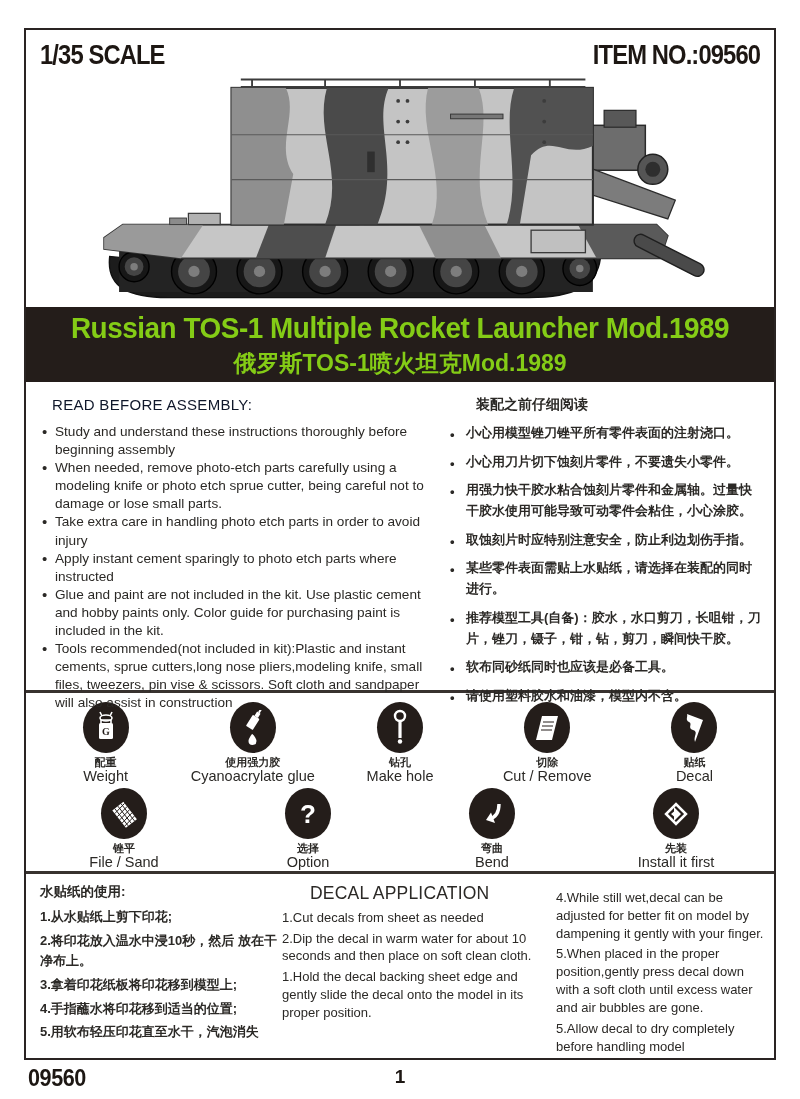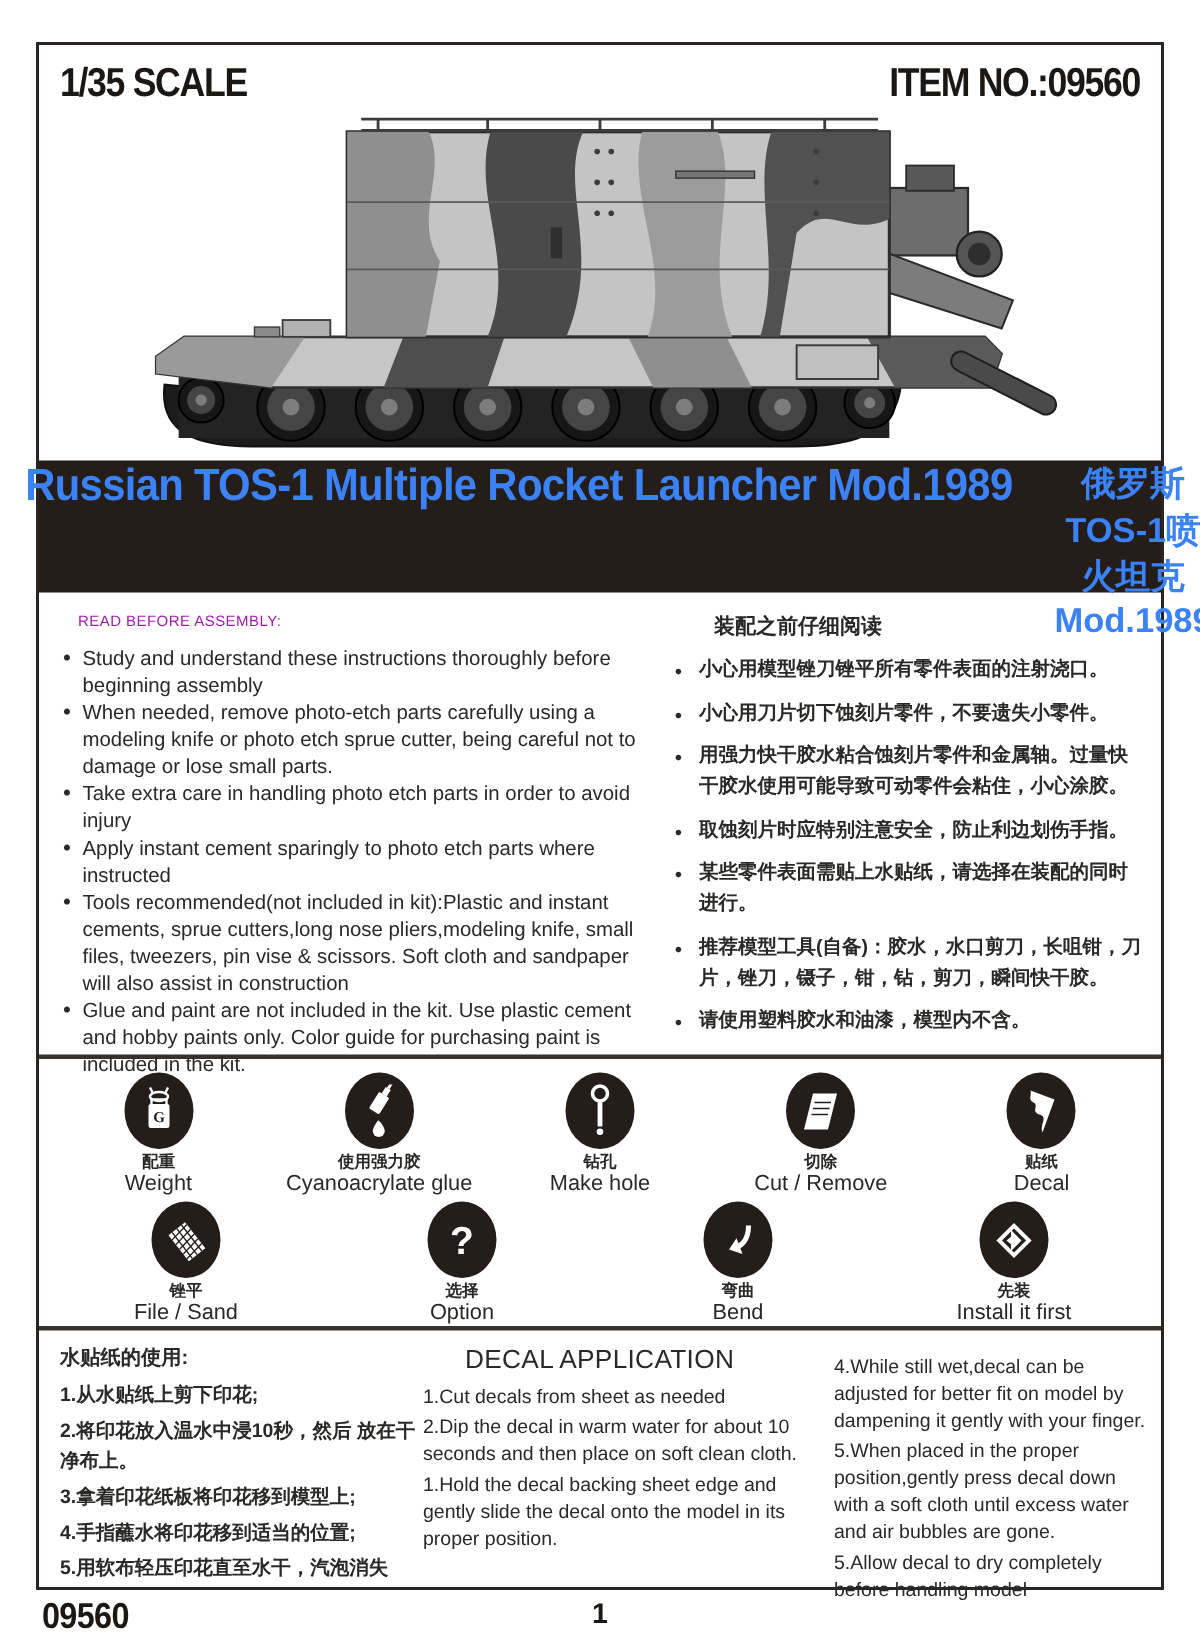--- a/index.html
+++ b/index.html
@@ -20,31 +20,31 @@
   .scale-label,.item-no{
     font-weight:bold; font-size:27px; letter-spacing:-1px; color:#1d1713;
     transform:scaleX(.88); transform-origin:left center; white-space:nowrap;
   }
   .item-no{ transform-origin:right center; }
   
   .tank-figure{ height:242px; display:flex; justify-content:center; align-items:flex-start; }
   .tank-figure svg{ width:618px; height:236px; }
   
   .title-bar{
-    background:#241d1a; color:#3b82f6; text-align:center; height:88px;
-    display:flex; flex-direction:row; justify-content:center; gap:3px;
+    background:#241d1a; color:#84cc16; text-align:center; height:88px;
+    display:flex; flex-direction:column; justify-content:center; gap:3px;
   }
   .title-en{ font-size:30px; font-weight:bold; letter-spacing:-.5px;
     transform:scaleX(.93); transform-origin:center; white-space:nowrap; }
   .title-zh{ font-size:23px; font-weight:bold; }
   
   .columns{ display:flex; padding:10px 10px 0 16px; height:308px; }
   .col-en{ width:398px; padding-right:8px; }
   .col-zh{ flex:1; padding-left:10px; }
-  .col-heading-en{ font-size:10px; color:#a21caf; margin:4px 0 10px 10px; letter-spacing:.3px;}
+  .col-heading-en{ font-size:15px; color:#0f172a; margin:4px 0 10px 10px; letter-spacing:.3px;}
   .col-heading-zh{ font-size:14px; font-weight:bold; margin:4px 0 8px 26px; }
   ul.bullets{ list-style:none; }
   ul.bullets li{ position:relative; padding-left:13px; font-size:13.6px; line-height:1.33; }
   ul.bullets li::before{ content:"\2022"; position:absolute; left:0; top:-1px; font-size:15px; }
   ul.bullets-zh li{ font-size:13px; font-weight:bold; line-height:1.62; margin-bottom:7.5px; padding-left:16px; }
   ul.bullets-zh li::before{ top:2px; font-size:13px; }
   .divider{ border-top:3px solid #38322f; width:100%; }
   
   .icons-block{ flex:0 0 auto; padding:6px 0 0 0; }
   .icons-row{ display:flex; height:86px; padding:0 6px; }
@@ -183,33 +183,34 @@
   </div>
 
   <div class="columns">
     <div class="col-en">
       <div class="col-heading-en">READ BEFORE ASSEMBLY:</div>
       <ul class="bullets">
         <li>Study and understand these instructions thoroughly before beginning assembly</li>
         <li>When needed, remove photo-etch parts carefully using a modeling knife or photo etch sprue cutter, being careful not to damage or lose small parts.</li>
         <li>Take extra care in handling photo etch parts in order to avoid injury</li>
         <li>Apply instant cement sparingly to photo etch parts where instructed</li>
+        <li>Glue and paint are not included in the kit. Use plastic cement and hobby paints only. Color guide for purchasing paint is included in the kit.</li>
         <li>Tools recommended(not included in kit):Plastic and instant cements, sprue cutters,long nose pliers,modeling knife, small files, tweezers, pin vise &amp; scissors. Soft cloth and sandpaper will also assist in construction</li>
-        <li>Glue and paint are not included in the kit. Use plastic cement and hobby paints only. Color guide for purchasing paint is included in the kit.</li>
       </ul>
     </div>
     <div class="col-zh">
       <div class="col-heading-zh">装配之前仔细阅读</div>
       <ul class="bullets bullets-zh">
         <li>小心用模型锉刀锉平所有零件表面的注射浇口。</li>
         <li>小心用刀片切下蚀刻片零件，不要遗失小零件。</li>
         <li>用强力快干胶水粘合蚀刻片零件和金属轴。过量快干胶水使用可能导致可动零件会粘住，小心涂胶。</li>
         <li>取蚀刻片时应特别注意安全，防止利边划伤手指。</li>
         <li>某些零件表面需贴上水贴纸，请选择在装配的同时进行。</li>
         <li>推荐模型工具(自备)：胶水，水口剪刀，长咀钳，刀片，锉刀，镊子，钳，钻，剪刀，瞬间快干胶。</li>
+        <li>软布同砂纸同时也应该是必备工具。</li>
         <li>请使用塑料胶水和油漆，模型内不含。</li>
       </ul>
     </div>
   </div>
 
   <div class="divider"></div>
 
   <div class="icons-block">
     <div class="icons-row">
 

